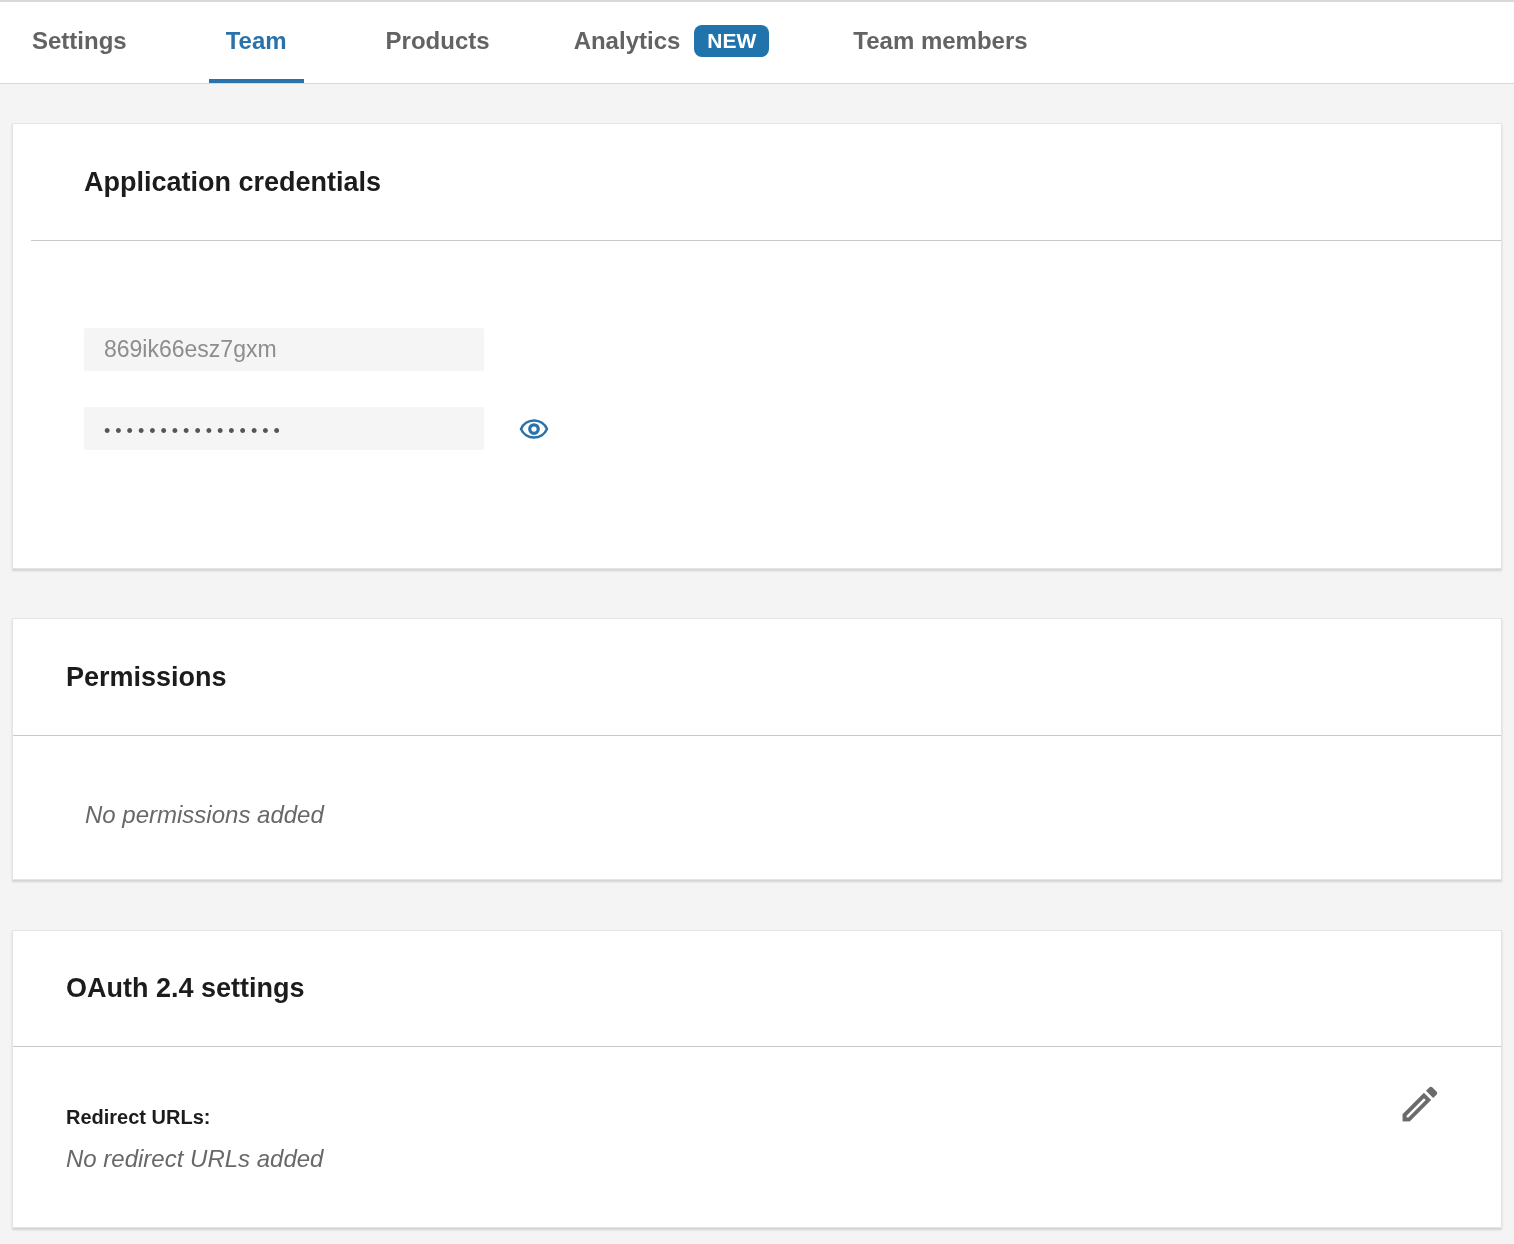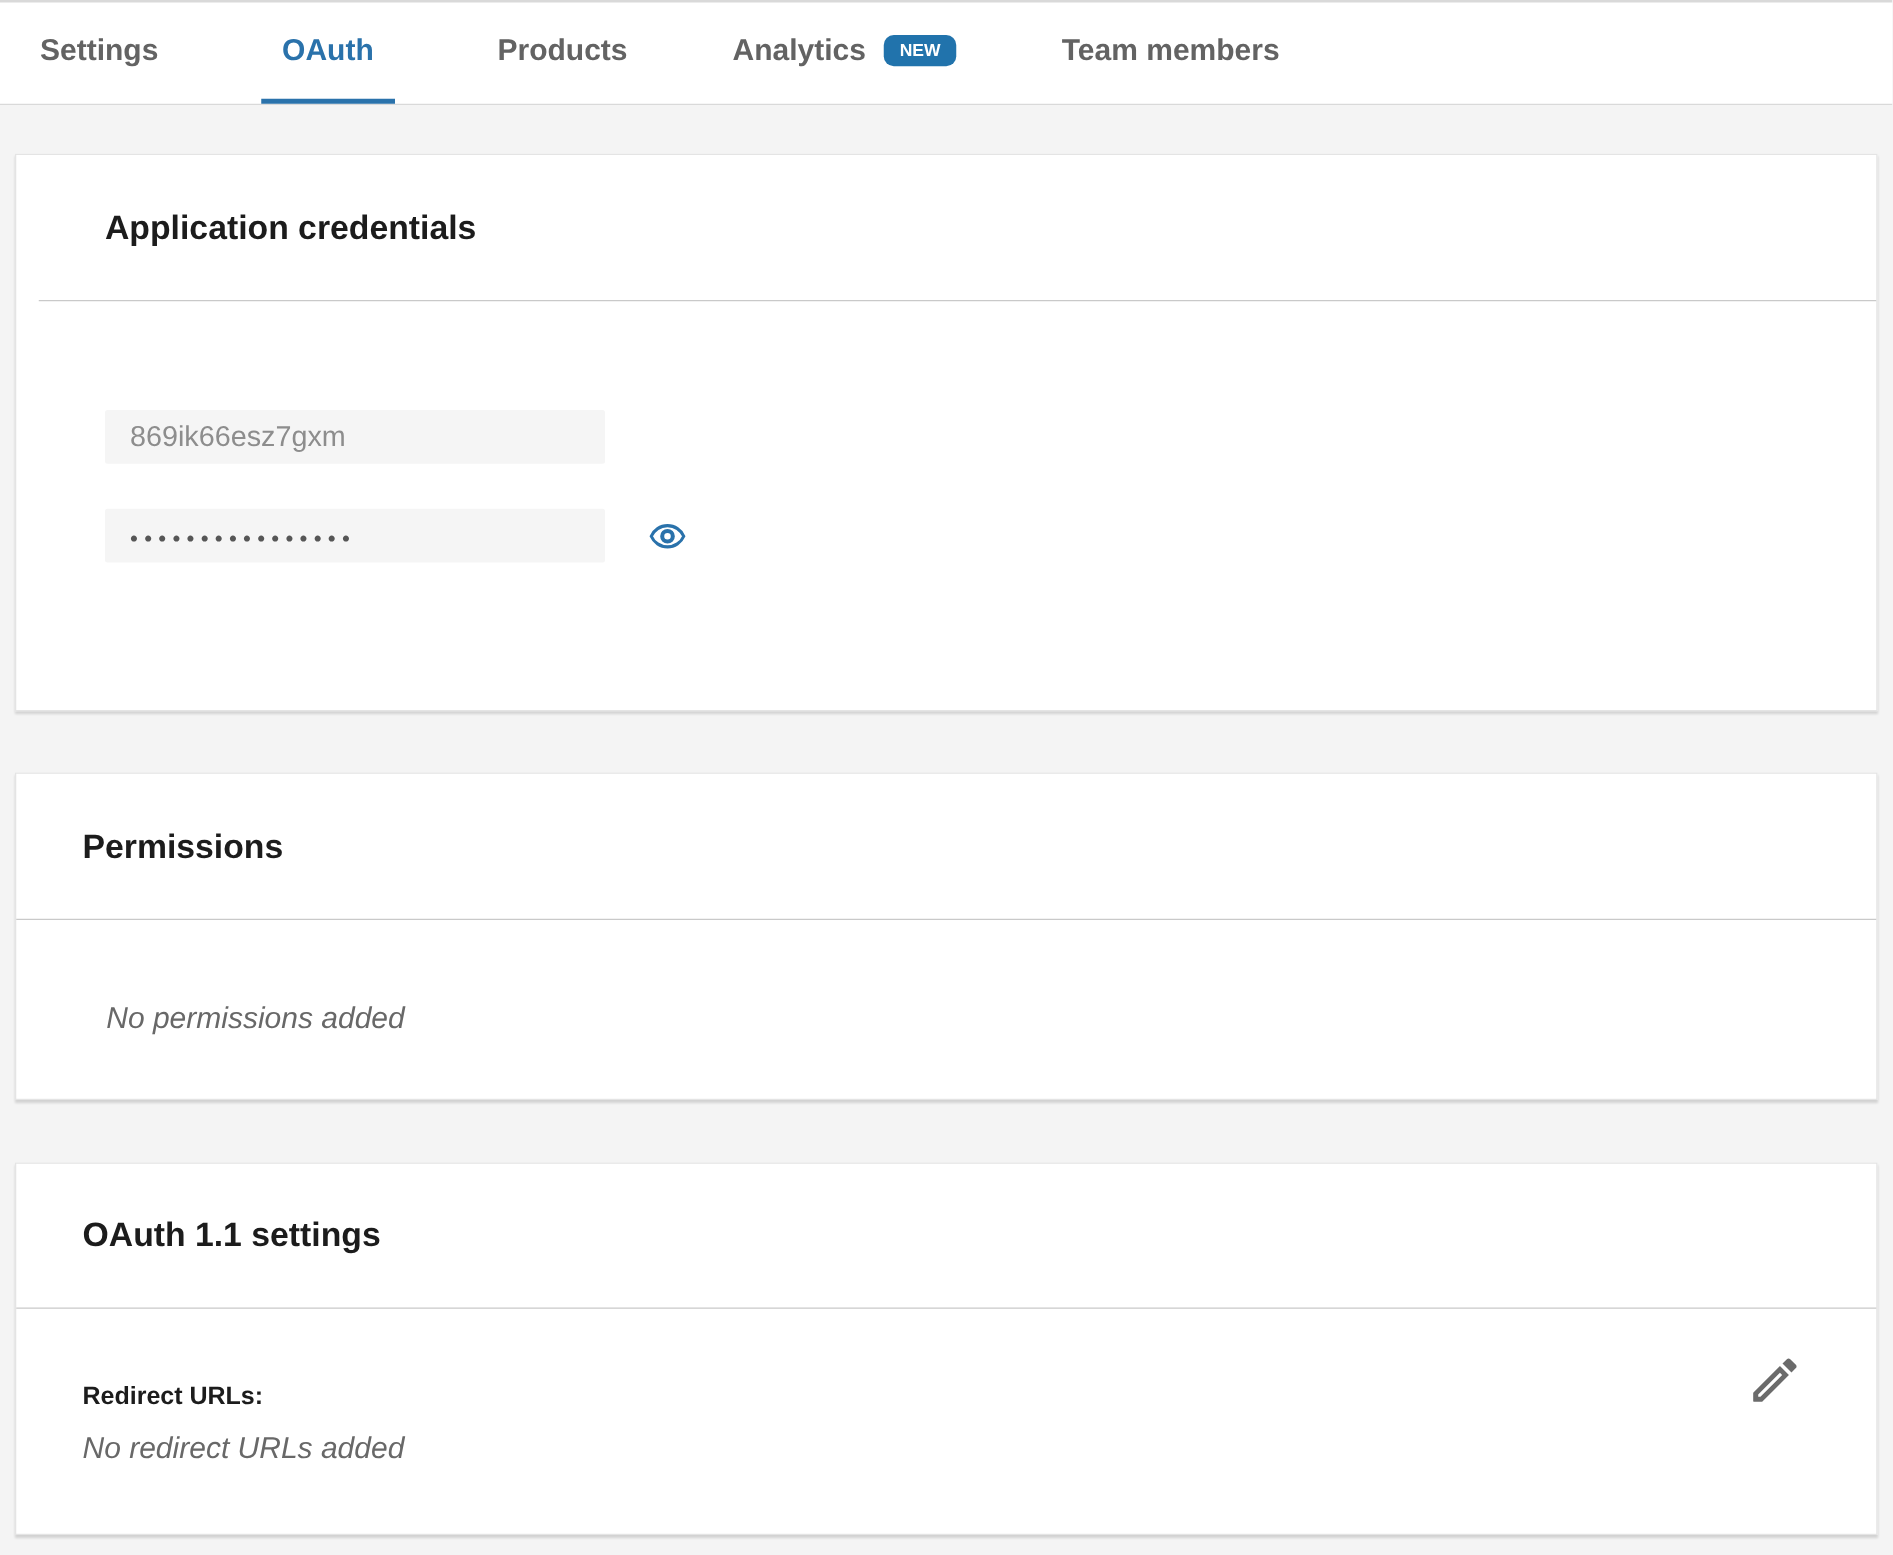--- a/index.html
+++ b/index.html
@@ -36,21 +36,21 @@
     padding: 0 2px;
   }
   .tab.active {
     color: #2a72ab;
     border-bottom-color: #2a72ab;
     padding: 0 17px;
   }
   .badge {
     background: #2173ac;
     color: #ffffff;
-    font-size: 14px;
+    font-size: 21px;
     font-weight: 700;
     border-radius: 8px;
     padding: 5px 13px 6px;
     line-height: 1;
   }
 
   
   .main {
     padding: 39px 12px 12px;
   }
@@ -159,21 +159,21 @@
   }
 </style>
 </head>
 <body>
 
 <nav class="tabbar">
   <div class="tab">
     <span>Settings</span>
   </div>
   <div class="tab active">
-    <span>OAuth</span>
+    <span>Team</span>
   </div>
   <div class="tab">
     <span>Products</span>
   </div>
   <div class="tab">
     <span>Analytics</span>
     <span class="badge">NEW</span>
   </div>
   <div class="tab">
     <span>Team members</span>
@@ -206,21 +206,21 @@
     <div class="card-header">
       <h2 class="card-title">Permissions</h2>
     </div>
     <div class="card-body">
       <div class="empty-text">No permissions added</div>
     </div>
   </section>
 
   <section class="card card-oauth">
     <div class="card-header">
-      <h2 class="card-title">OAuth 1.1 settings</h2>
+      <h2 class="card-title">OAuth 2.4 settings</h2>
     </div>
     <div class="card-body">
       <div class="redirect-label">Redirect URLs:</div>
       <div class="empty-text">No redirect URLs added</div>
       <button class="edit-btn">
         <span style="display:flex">
           <svg width="46" height="46" viewBox="0 0 24 24">
             <path fill="#6b6b6b" d="M14.06 9.02l.92.92L5.92 19H5v-.92l9.06-9.06M17.66 3c-.25 0-.51.1-.7.29l-1.83 1.83 3.75 3.75 1.83-1.83c.39-.39.39-1.02 0-1.41l-2.34-2.34c-.2-.2-.45-.29-.71-.29zm-3.6 3.19L3 17.25V21h3.75L17.81 9.94l-3.75-3.75z"></path>
             <path fill="#6b6b6b" d="M3 17.25L6.75 21 3 21z"></path>
           </svg>

